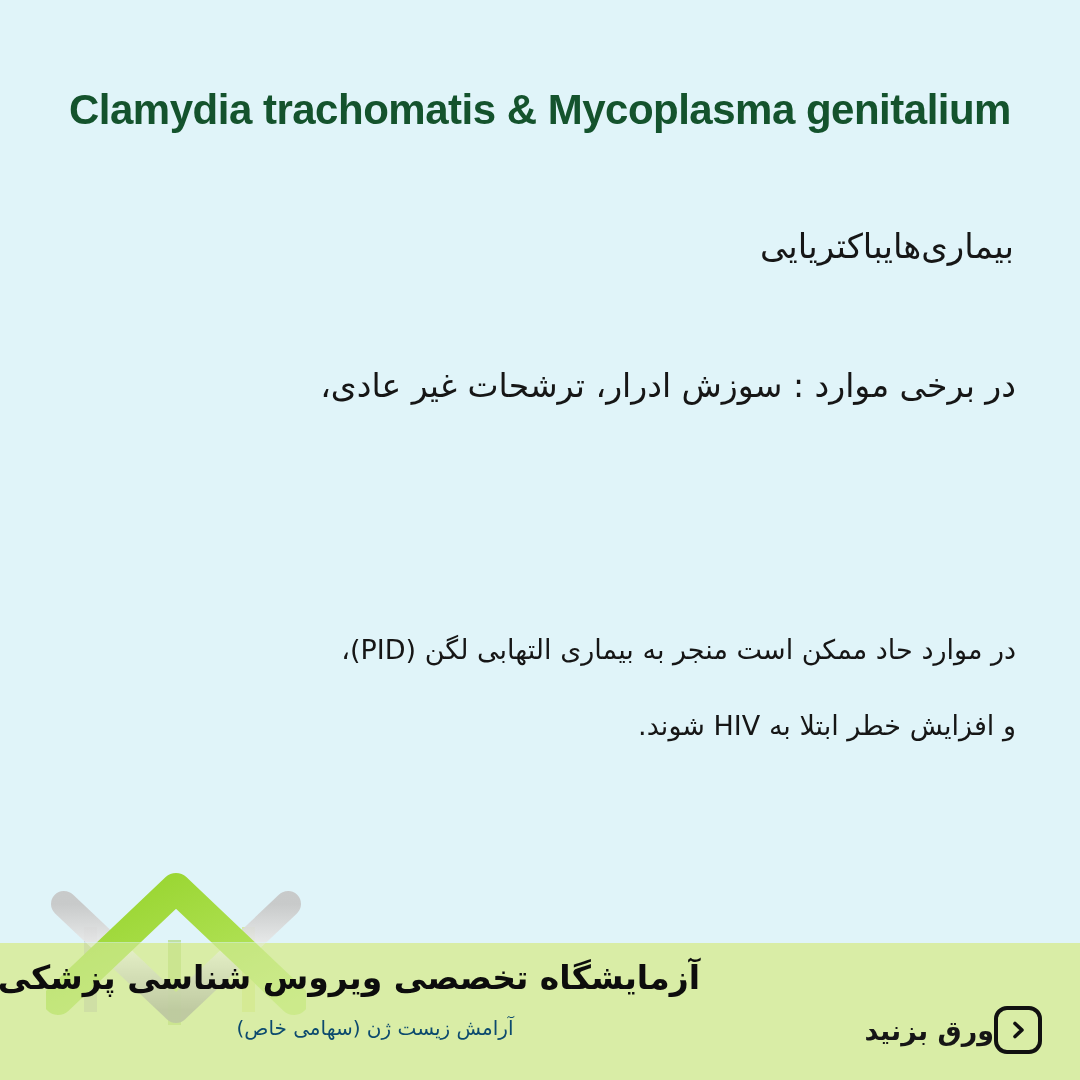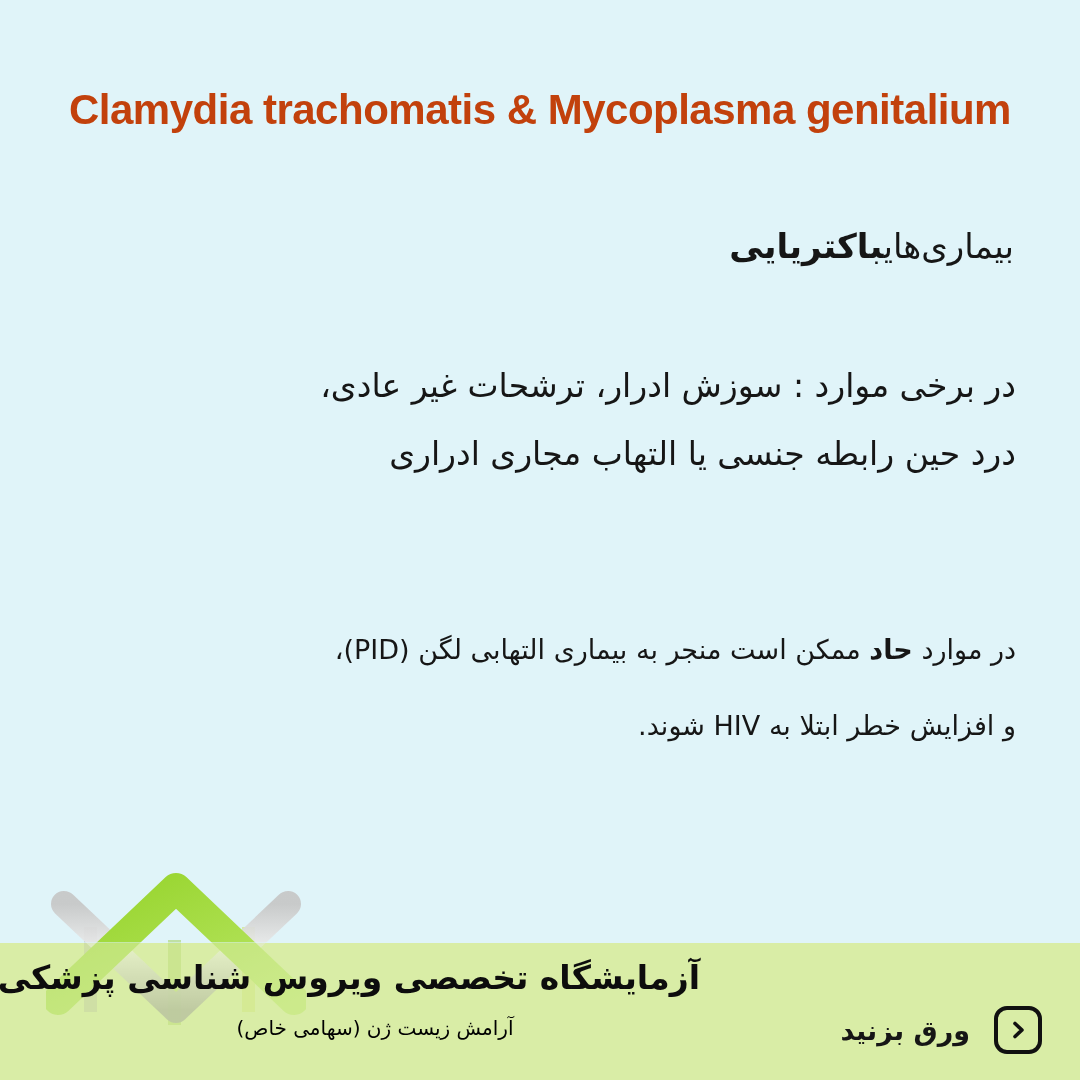--- a/index.html
+++ b/index.html
@@ -6,73 +6,72 @@
   body{
     width:1080px;height:1080px;position:relative;overflow:hidden;
     background:#e0f4f9;
     font-family:"DejaVu Sans",sans-serif;
     color:#161616;
   }
   .title{
     position:absolute;top:86px;left:0;width:1080px;
     text-align:center;
     font-family:"Liberation Sans","DejaVu Sans",sans-serif;
-    font-weight:bold;font-size:42px;letter-spacing:-0.5px;color:#c2410c;
+    font-weight:bold;font-size:42px;letter-spacing:-0.5px;color:#14532d;
   }
   .fa{
     position:absolute;direction:rtl;text-align:right;
     white-space:nowrap;color:#161616;
   }
   .intro{top:226px;right:66px;font-size:34px;}
   .p-symptoms{top:352px;right:64px;font-size:33px;line-height:68px;}
   .p-complications{top:612px;right:64px;font-size:27px;line-height:76px;}
-  .bd{font-weight:bold;}
+  .bd{font-weight:normal;}
   .footer-band{
     position:absolute;left:0;top:943px;width:1080px;height:137px;
     background:#d9eda6;
   }
   .logo{
     position:absolute;left:46px;top:872px;width:260px;height:160px;
     -webkit-mask-image:linear-gradient(to bottom,#000 0 44%,rgba(0,0,0,.45) 44%);
             mask-image:linear-gradient(to bottom,#000 0 44%,rgba(0,0,0,.45) 44%);
   }
   .lab-name{
     position:absolute;left:50px;top:958px;width:650px;
     direction:rtl;text-align:center;white-space:nowrap;
     font-weight:bold;font-size:33px;color:#0d0d0d;
   }
   .company{
     position:absolute;left:50px;top:1016px;width:650px;
     direction:rtl;text-align:center;white-space:nowrap;
-    font-size:20px;color:#000000;
+    font-size:20px;color:#0c4a6e;
   }
   .swipe{
     position:absolute;right:38px;top:1006px;
-    display:flex;align-items:center;gap:24px;direction:rtl;
+    display:flex;align-items:center;gap:0;direction:rtl;
   }
   .swipe-icon{
     width:40px;height:40px;flex:0 0 auto;
     border:4px solid #111;border-radius:13px;
     display:flex;align-items:center;justify-content:center;
     background:transparent;
   }
   .swipe-label{font-size:27px;font-weight:bold;white-space:nowrap;}
 </style>
 </head>
 <body>
 
 <div class="title">Clamydia trachomatis &amp; Mycoplasma genitalium</div>
 
 <div class="fa intro">
   <span>بیماری‌های</span><span class="bd">باکتریایی</span>
 </div>
 
 <div class="fa p-symptoms">
   <div>در برخی موارد :  سوزش ادرار، ترشحات غیر عادی،</div>
-  <div>درد حین رابطه جنسی  یا التهاب مجاری ادراری</div>
 </div>
 
 <div class="fa p-complications">
   <div><span>در موارد </span><span class="bd">حاد</span><span> ممکن است منجر به بیماری التهابی لگن (PID)،</span></div>
   <div>و افزایش خطر ابتلا به HIV شوند.</div>
 </div>
 
 <div class="footer-band"></div>
 
 <svg class="logo" viewBox="0 0 260 160" xmlns="http://www.w3.org/2000/svg">

